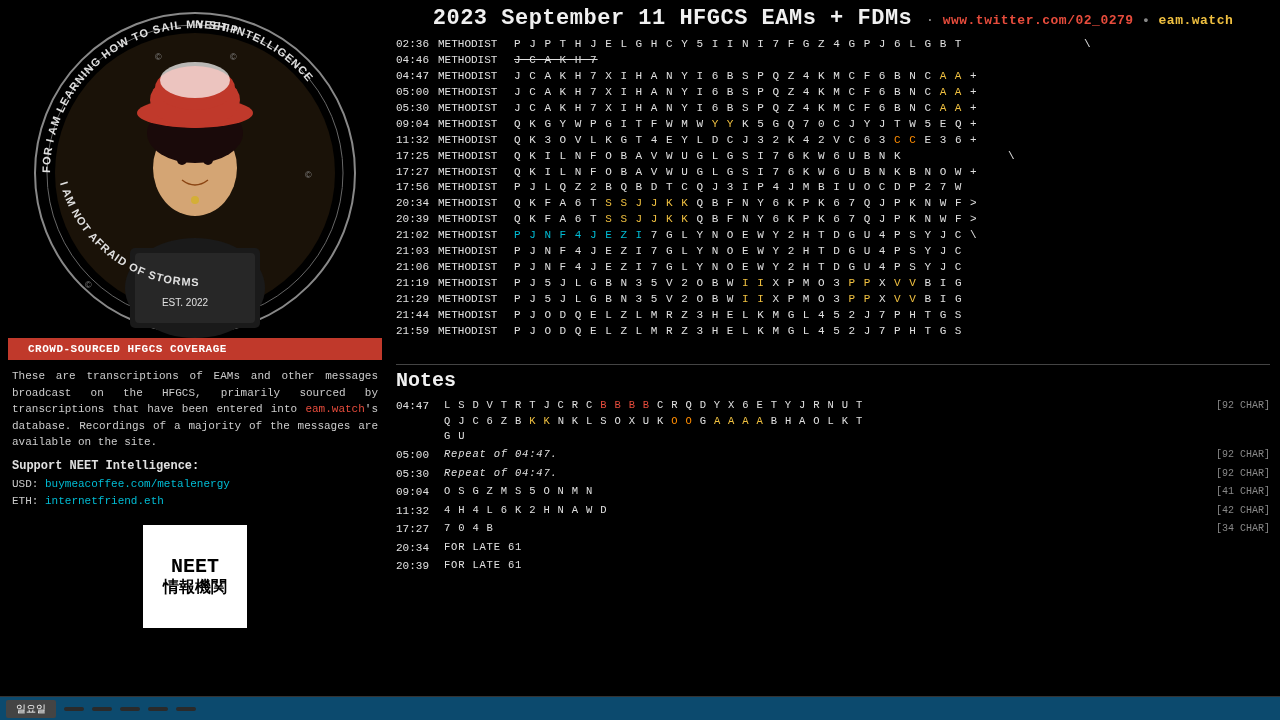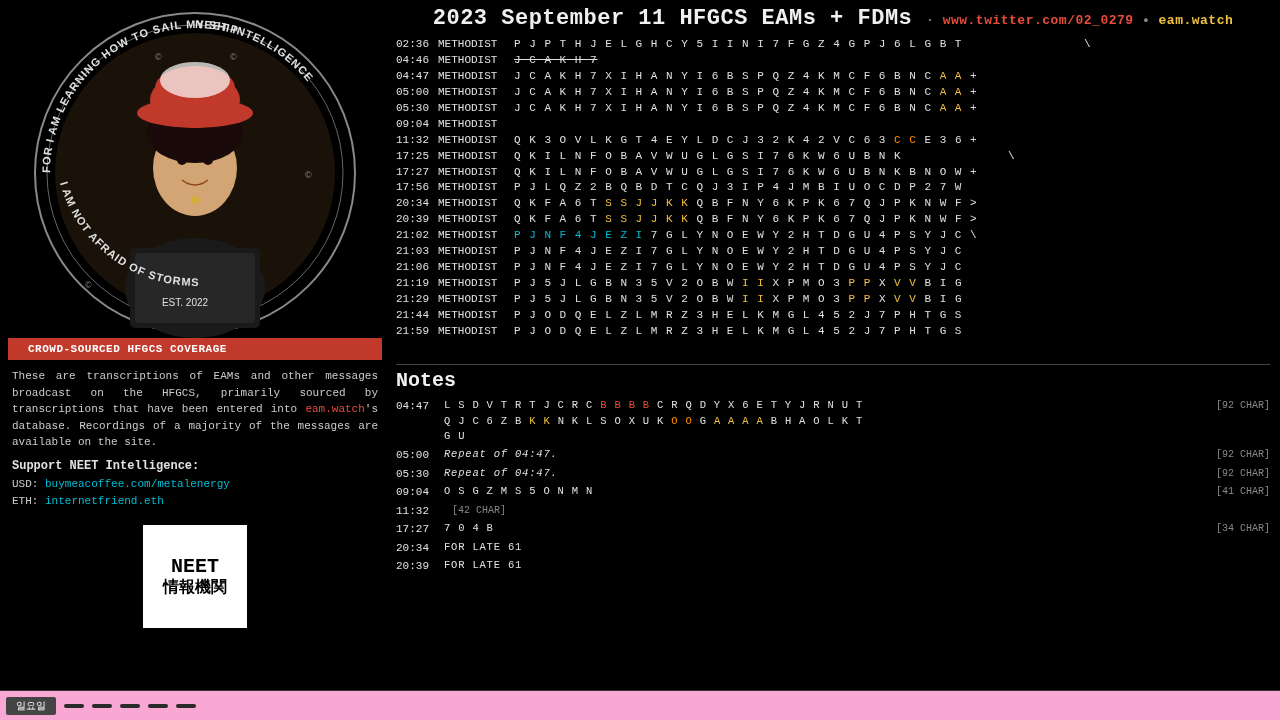--- a/index.html
+++ b/index.html
@@ -199,22 +199,22 @@
       font-size: 10px;
       margin-left: 8px;
       white-space: nowrap;
     }
 
     .repeat-italic {
       font-style: italic;
     }
 
     .bottom-bar {
-      background: #f9a8d4;
-      height: 30px;
+      background: #0c4a6e;
+      height: 24px;
       display: flex;
       align-items: center;
       padding: 0 6px;
       gap: 8px;
       border-top: 1px solid #333;
       position: absolute;
       bottom: 0;
       left: 0;
       right: 0;
     }
@@ -368,20 +368,21 @@
 
     <div class="eam-row">
       <span class="time-col">05:30</span>
       <span class="station-col">METHODIST</span>
       <span class="msg-col">J C A K H 7 X I H A N Y I 6 B S P Q Z 4 K M C F 6 B N C <span class="highlight-yellow">A A</span> +</span>
     </div>
 
     <div class="eam-row">
       <span class="time-col">09:04</span>
       <span class="station-col">METHODIST</span>
+      <span class="msg-col">Q K G Y W P G I T F W M W <span class="highlight-yellow">Y Y</span> K 5 G Q 7 0 C J Y J T W 5 E Q +</span>
     </div>
 
     <div class="eam-row">
       <span class="time-col">11:32</span>
       <span class="station-col">METHODIST</span>
       <span class="msg-col">Q K 3 O V L K G T 4 E Y L D C J 3 2 K 4 2 V C 6 3 <span class="highlight-orange">C C</span> E 3 6 +</span>
     </div>
 
     <div class="eam-row">
       <span class="time-col">17:25</span>
@@ -484,20 +485,21 @@
     </div>
 
     <div class="notes-row">
       <span class="notes-time">09:04</span>
       <span class="notes-content">O S G Z M S 5 O N M N</span>
       <span class="notes-char">[41 CHAR]</span>
     </div>
 
     <div class="notes-row">
       <span class="notes-time">11:32</span>
+      <span class="notes-content">4 H 4 L 6 K 2 H N A W D</span>
       <span class="notes-char">[42 CHAR]</span>
     </div>
 
     <div class="notes-row">
       <span class="notes-time">17:27</span>
       <span class="notes-content">7 0 4 B</span>
       <span class="notes-char">[34 CHAR]</span>
     </div>
 
     <div class="notes-row">

